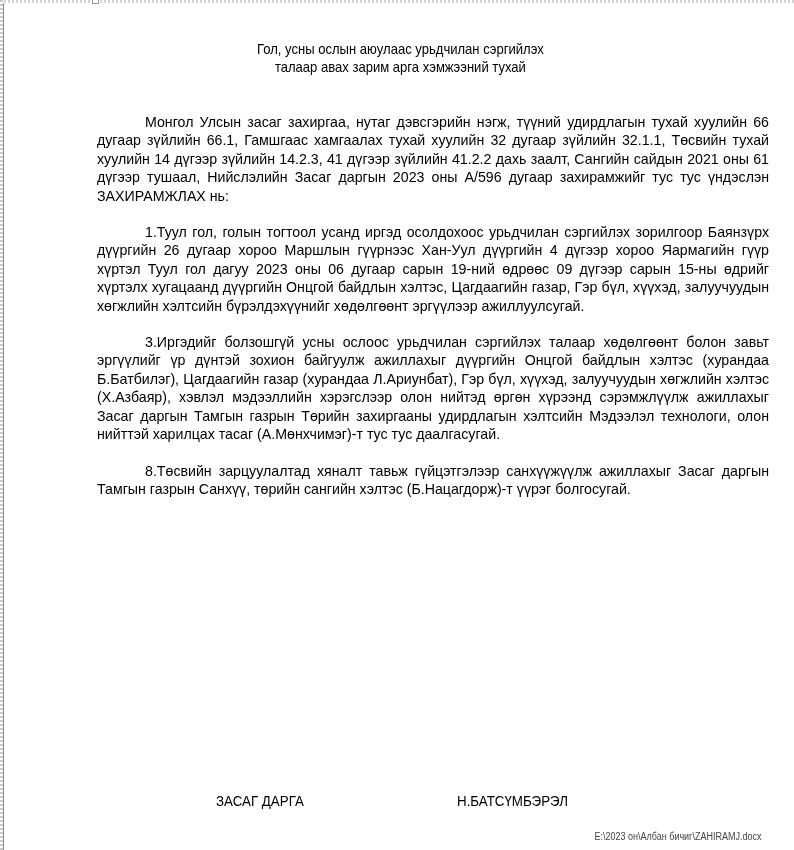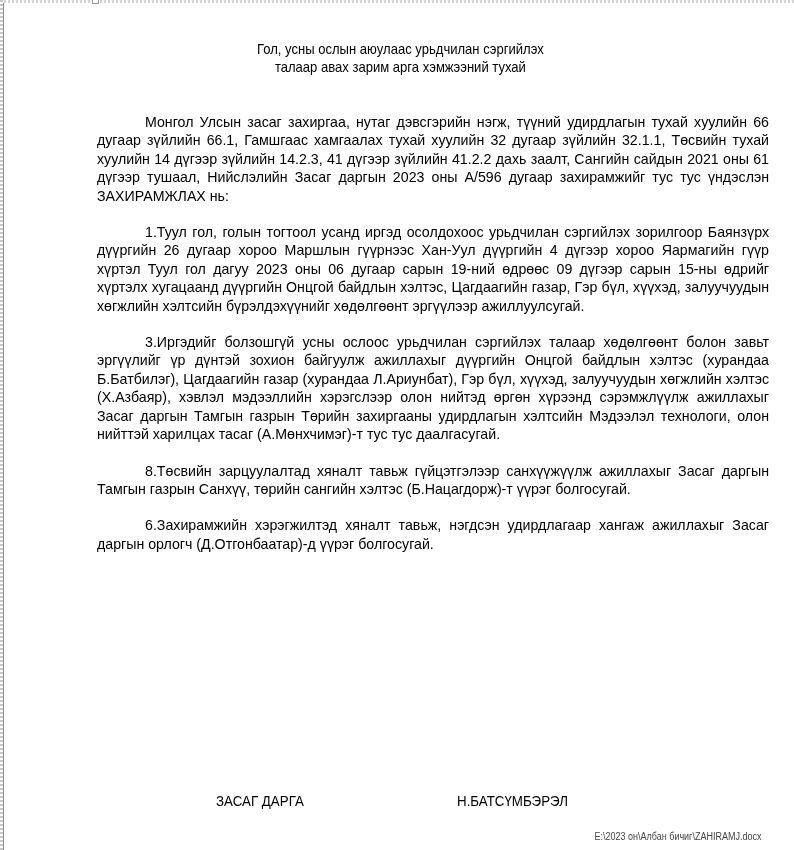--- a/index.html
+++ b/index.html
@@ -100,19 +100,18 @@
 <div class="title">
   <div>Гол, усны ослын аюулаас урьдчилан сэргийлэх</div>
   <div>талаар авах зарим арга хэмжээний тухай</div>
 </div>
 
 <div class="body">
   <p class="para first">Монгол Улсын засаг захиргаа, нутаг дэвсгэрийн нэгж, түүний удирдлагын тухай хуулийн 66 дугаар зүйлийн 66.1, Гамшгаас хамгаалах тухай хуулийн 32 дугаар зүйлийн 32.1.1, Төсвийн тухай хуулийн 14 дүгээр зүйлийн 14.2.3,  41 дүгээр зүйлийн 41.2.2 дахь заалт, Сангийн сайдын 2021 оны 61 дүгээр тушаал, Нийслэлийн Засаг даргын 2023 оны А/596 дугаар захирамжийг тус тус үндэслэн ЗАХИРАМЖЛАХ нь:</p>
   <p class="para">1.Туул гол, голын тогтоол усанд иргэд осолдохоос урьдчилан сэргийлэх зорилгоор Баянзүрх дүүргийн 26 дугаар хороо Маршлын гүүрнээс Хан-Уул дүүргийн 4 дүгээр хороо Яармагийн гүүр хүртэл Туул гол дагуу 2023 оны 06 дугаар сарын 19-ний өдрөөс 09 дүгээр сарын 15-ны өдрийг хүртэлх хугацаанд дүүргийн Онцгой байдлын хэлтэс, Цагдаагийн газар, Гэр бүл, хүүхэд, залуучуудын хөгжлийн хэлтсийн бүрэлдэхүүнийг хөдөлгөөнт эргүүлээр ажиллуулсугай.</p>
   <p class="para">3.Иргэдийг болзошгүй усны ослоос урьдчилан сэргийлэх талаар хөдөлгөөнт болон завьт эргүүлийг үр дүнтэй зохион байгуулж ажиллахыг дүүргийн Онцгой байдлын хэлтэс (хурандаа Б.Батбилэг), Цагдаагийн газар (хурандаа Л.Ариунбат), Гэр бүл, хүүхэд, залуучуудын хөгжлийн хэлтэс (Х.Азбаяр), хэвлэл мэдээллийн хэрэгслээр олон нийтэд өргөн хүрээнд сэрэмжлүүлж ажиллахыг Засаг даргын Тамгын газрын Төрийн захиргааны удирдлагын хэлтсийн Мэдээлэл технологи, олон нийттэй харилцах тасаг  (А.Мөнхчимэг)-т тус тус даалгасугай.</p>
   <p class="para">8.Төсвийн зарцуулалтад хяналт тавьж гүйцэтгэлээр санхүүжүүлж ажиллахыг Засаг даргын Тамгын газрын Санхүү, төрийн сангийн хэлтэс (Б.Нацагдорж)-т үүрэг болгосугай.</p>
-  <p class="para">6.Захирамжийн хэрэгжилтэд хяналт тавьж, нэгдсэн удирдлагаар хангаж ажиллахыг Засаг даргын орлогч (Д.Отгонбаатар)-д үүрэг болгосугай.</p>
 </div>
 
 <div class="signature sig-title">ЗАСАГ ДАРГА</div>
 <div class="signature sig-name">Н.БАТСҮМБЭРЭЛ</div>
 
 <div class="footer-path">E:\2023 он\Албан бичиг\ZAHIRAMJ.docx</div>
 
 </body></html>

